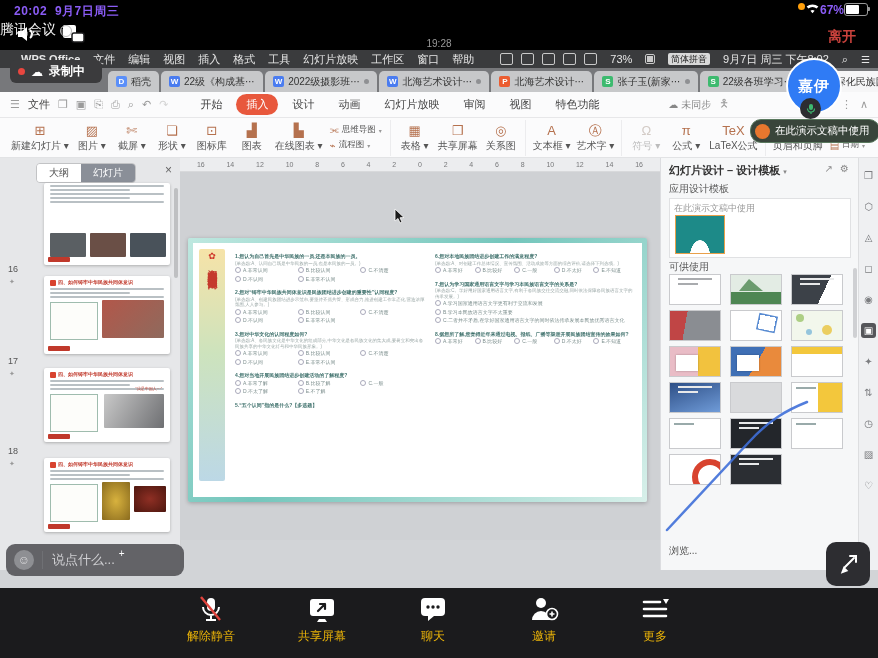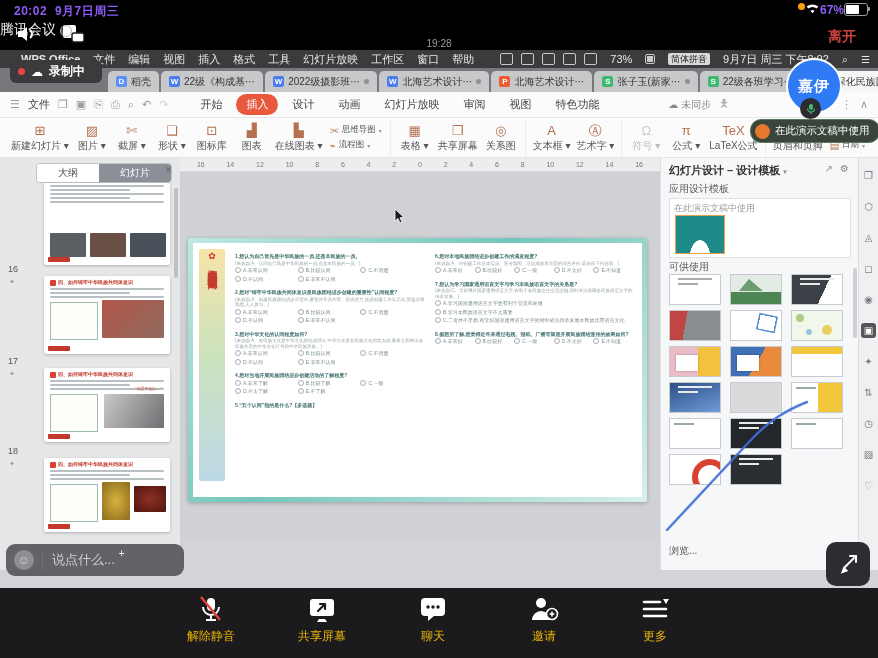--- a/index.html
+++ b/index.html
@@ -52,21 +52,21 @@
   .tb-item .g{font-size:13px;height:16px;line-height:16px;color:#b5714e;}
   .tb-item .l{font-size:10px;white-space:nowrap;}
   .tb-item.dis{color:#bcbcbc;} .tb-item.dis .g{color:#d3cbc6;}
   .tb-stack{display:flex;flex-direction:column;justify-content:center;gap:3px;padding:0 3px;}
   .tb-srow{display:flex;align-items:center;gap:3px;font-size:8.5px;color:#555;white-space:nowrap;}
   .tb-srow .g{font-size:10px;color:#b5714e;}
   .caret{font-size:6px;color:#999;}
   
   #left-panel{left:0;top:108px;width:180px;height:412px;background:#e6e7e9;border-right:1px solid #cfd0d2;}
   .lp-toggle{position:absolute;left:36px;top:5px;display:flex;border:1px solid #c2c3c5;border-radius:4px;overflow:hidden;font-size:10px;}
-  .lp-toggle span{padding:2px 21px;background:#fff;color:#555;}
+  .lp-toggle span{padding:2px 12px;background:#fff;color:#555;}
   .lp-toggle span.sel{background:#8a8f98;color:#fff;}
   .lp-close{position:absolute;right:8px;top:5px;color:#666;font-size:12px;}
   .thumb{position:absolute;left:44px;width:126px;background:#fff;border-radius:2px;box-shadow:0 1px 3px rgba(0,0,0,.25);overflow:hidden;}
   .tnum{position:absolute;left:8px;font-size:9px;color:#555;}
   .tstar{position:absolute;left:9px;font-size:7px;color:#999;}
   .tline{height:2px;background:#b9c0c4;margin:2px 6px;border-radius:1px;}
   .tline.s{margin-right:40px;}
   .ttitle{font-size:5px;font-weight:bold;color:#c0392b;margin:3px 6px 1px;white-space:nowrap;overflow:hidden;}
   .tbadge{display:inline-block;width:6px;height:6px;background:#d8432f;border-radius:1px;margin-right:2px;vertical-align:middle;}
   .tcard{position:absolute;border:1px solid #9fbcae;background:#fdfdfa;}

